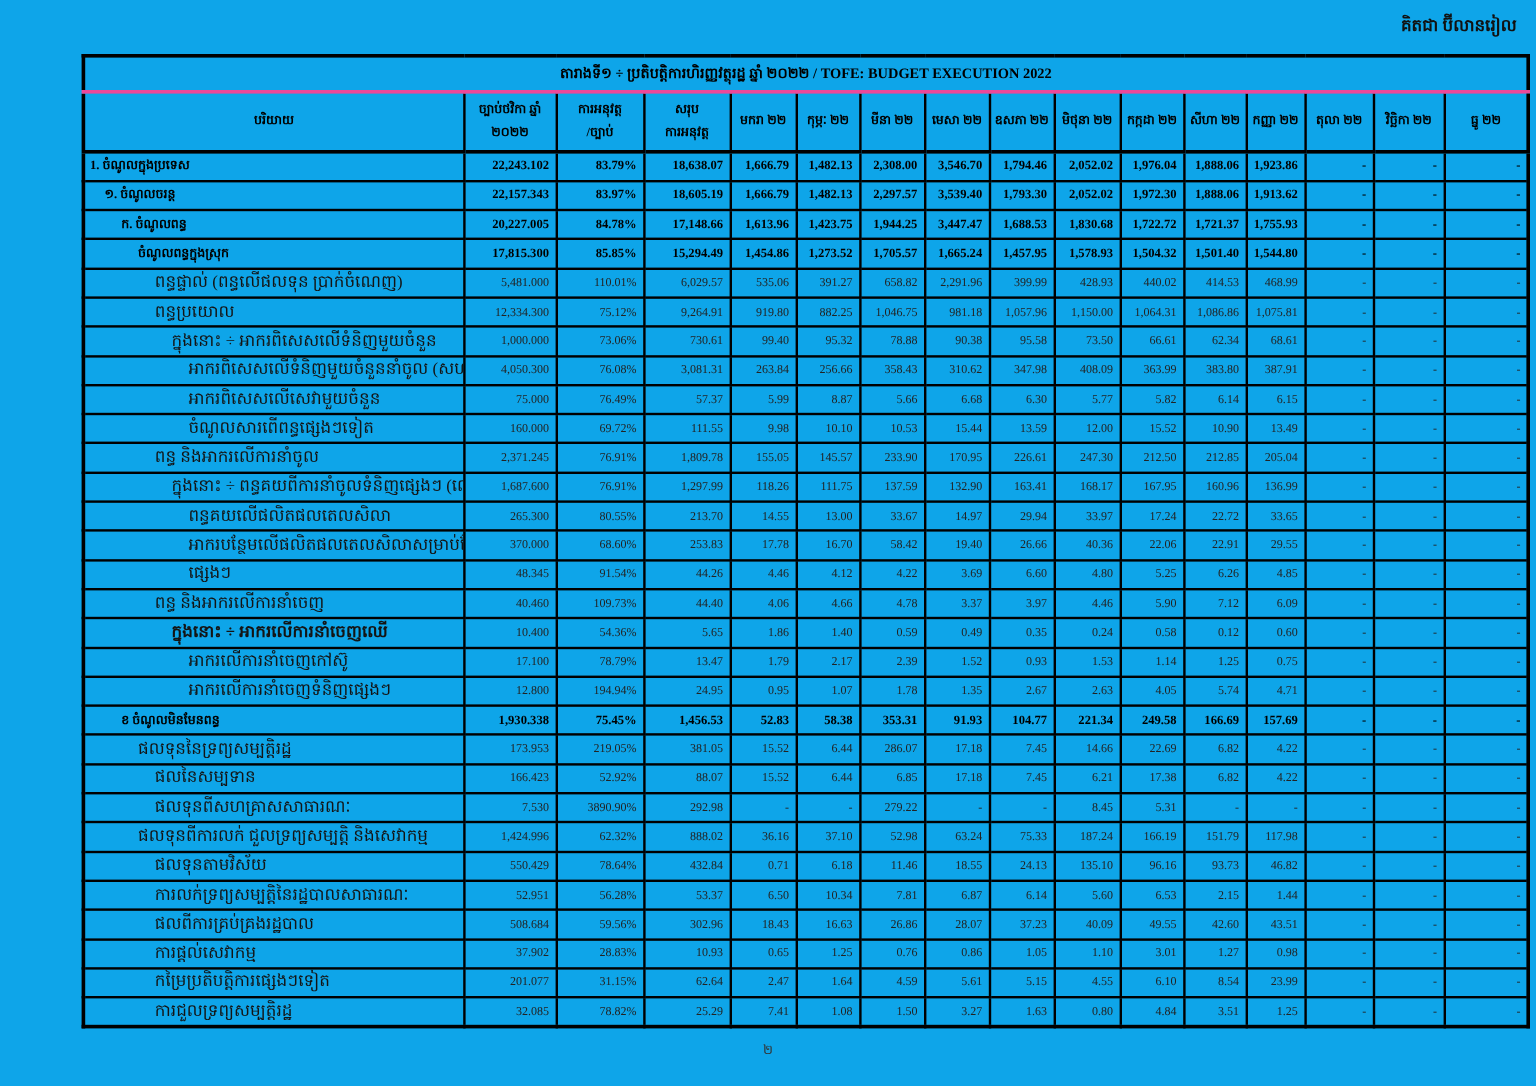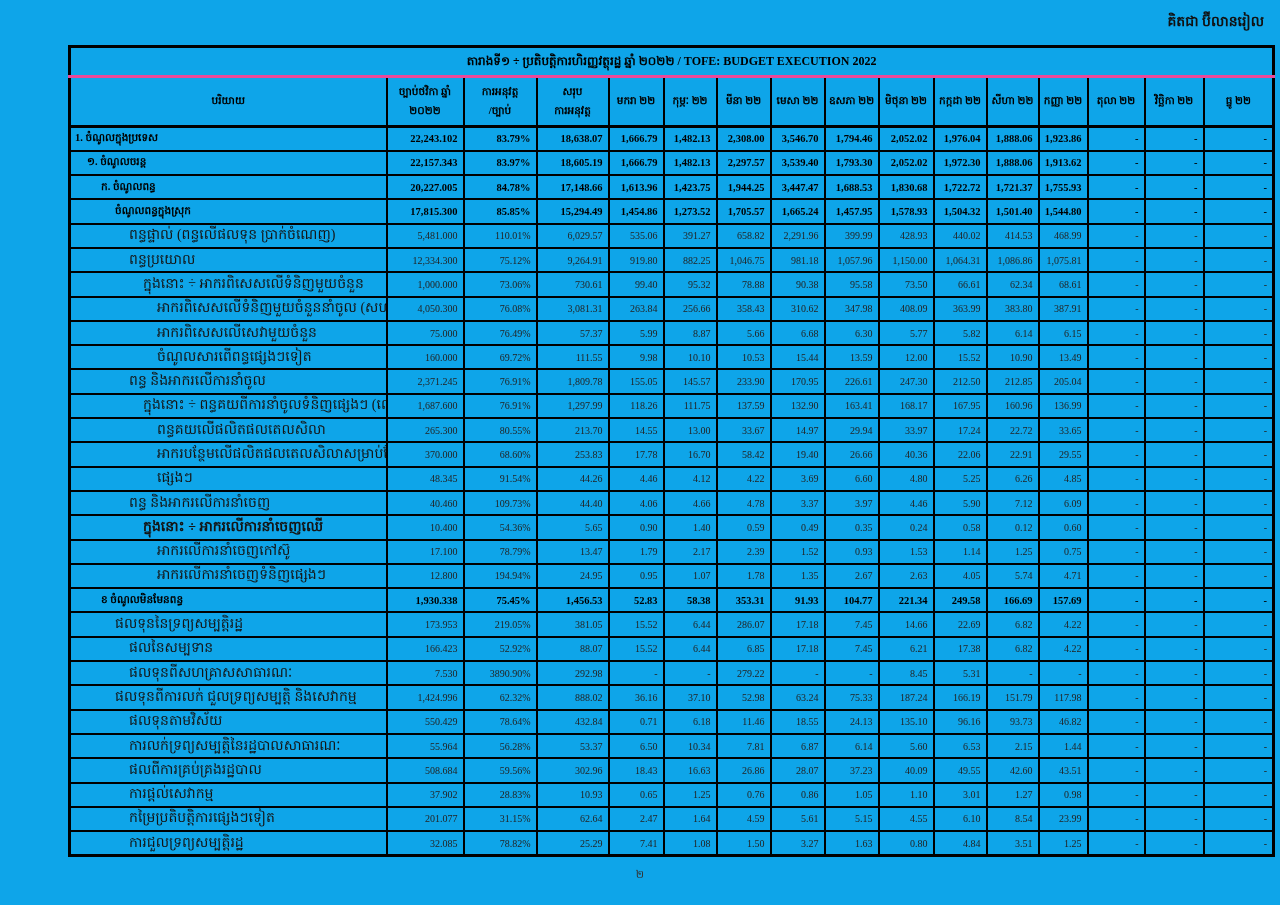--- a/index.html
+++ b/index.html
@@ -423,21 +423,21 @@
           <td class="num">6.09</td>
           <td class="num">-</td>
           <td class="num">-</td>
           <td class="num">-</td>
         </tr>
         <tr>
           <td class="label" style="padding-left: 72px; font-weight: bold;">ក្នុងនោះ ÷ អាករលើការនាំចេញឈើ</td>
           <td class="num">10.400</td>
           <td class="num">54.36%</td>
           <td class="num">5.65</td>
-          <td class="num">0.90</td>
+          <td class="num">1.86</td>
           <td class="num">1.40</td>
           <td class="num">0.59</td>
           <td class="num">0.49</td>
           <td class="num">0.35</td>
           <td class="num">0.24</td>
           <td class="num">0.58</td>
           <td class="num">0.12</td>
           <td class="num">0.60</td>
           <td class="num">-</td>
           <td class="num">-</td>
@@ -582,21 +582,21 @@
           <td class="num">135.10</td>
           <td class="num">96.16</td>
           <td class="num">93.73</td>
           <td class="num">46.82</td>
           <td class="num">-</td>
           <td class="num">-</td>
           <td class="num">-</td>
         </tr>
         <tr>
           <td class="label" style="padding-left: 58px;">ការលក់ទ្រព្យសម្បត្តិនៃរដ្ឋបាលសាធារណៈ</td>
-          <td class="num">55.964</td>
+          <td class="num">52.951</td>
           <td class="num">56.28%</td>
           <td class="num">53.37</td>
           <td class="num">6.50</td>
           <td class="num">10.34</td>
           <td class="num">7.81</td>
           <td class="num">6.87</td>
           <td class="num">6.14</td>
           <td class="num">5.60</td>
           <td class="num">6.53</td>
           <td class="num">2.15</td>

